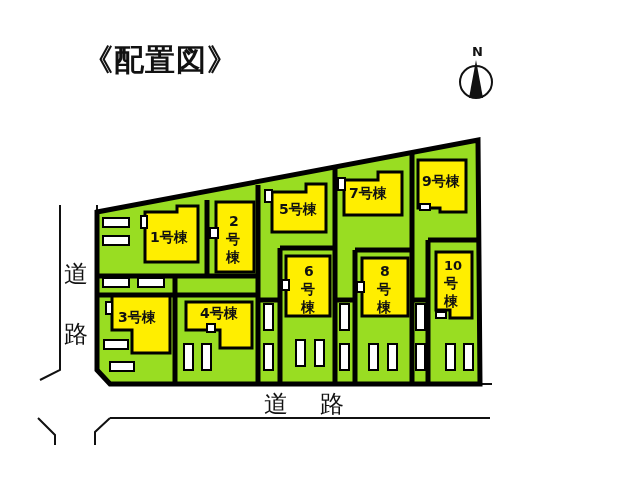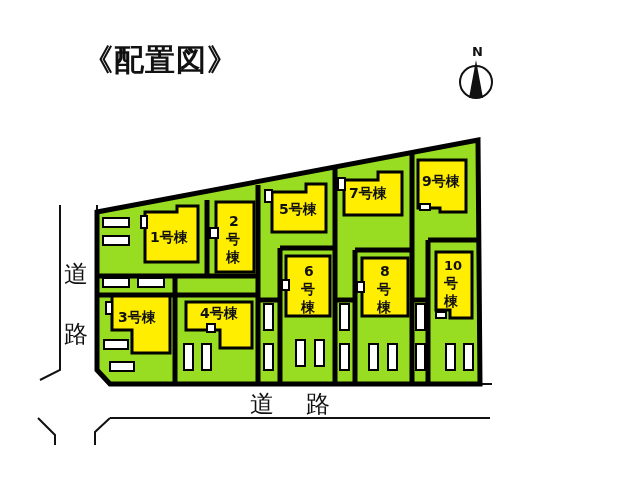--- a/index.html
+++ b/index.html
@@ -113,13 +113,13 @@
   <text class="lbl" x="377" y="294" font-size="14">号</text>
   <text class="lbl" x="377" y="312" font-size="14">棟</text>
   <text class="lbl" x="422" y="186" font-size="14">9号棟</text>
   <text class="lbl" x="444" y="270" font-size="13">10</text>
   <text class="lbl" x="444" y="288" font-size="14">号</text>
   <text class="lbl" x="444" y="306" font-size="14">棟</text>
 </svg>
 
 <div class="road-label" style="left:64px; top:258px;">道</div>
 <div class="road-label" style="left:64px; top:318px;">路</div>
-<div class="road-label" style="left:250px; top:388px; letter-spacing:4px;">道　路</div>
+<div class="road-label" style="left:264px; top:388px; letter-spacing:4px;">道　路</div>
 
 </body></html>

